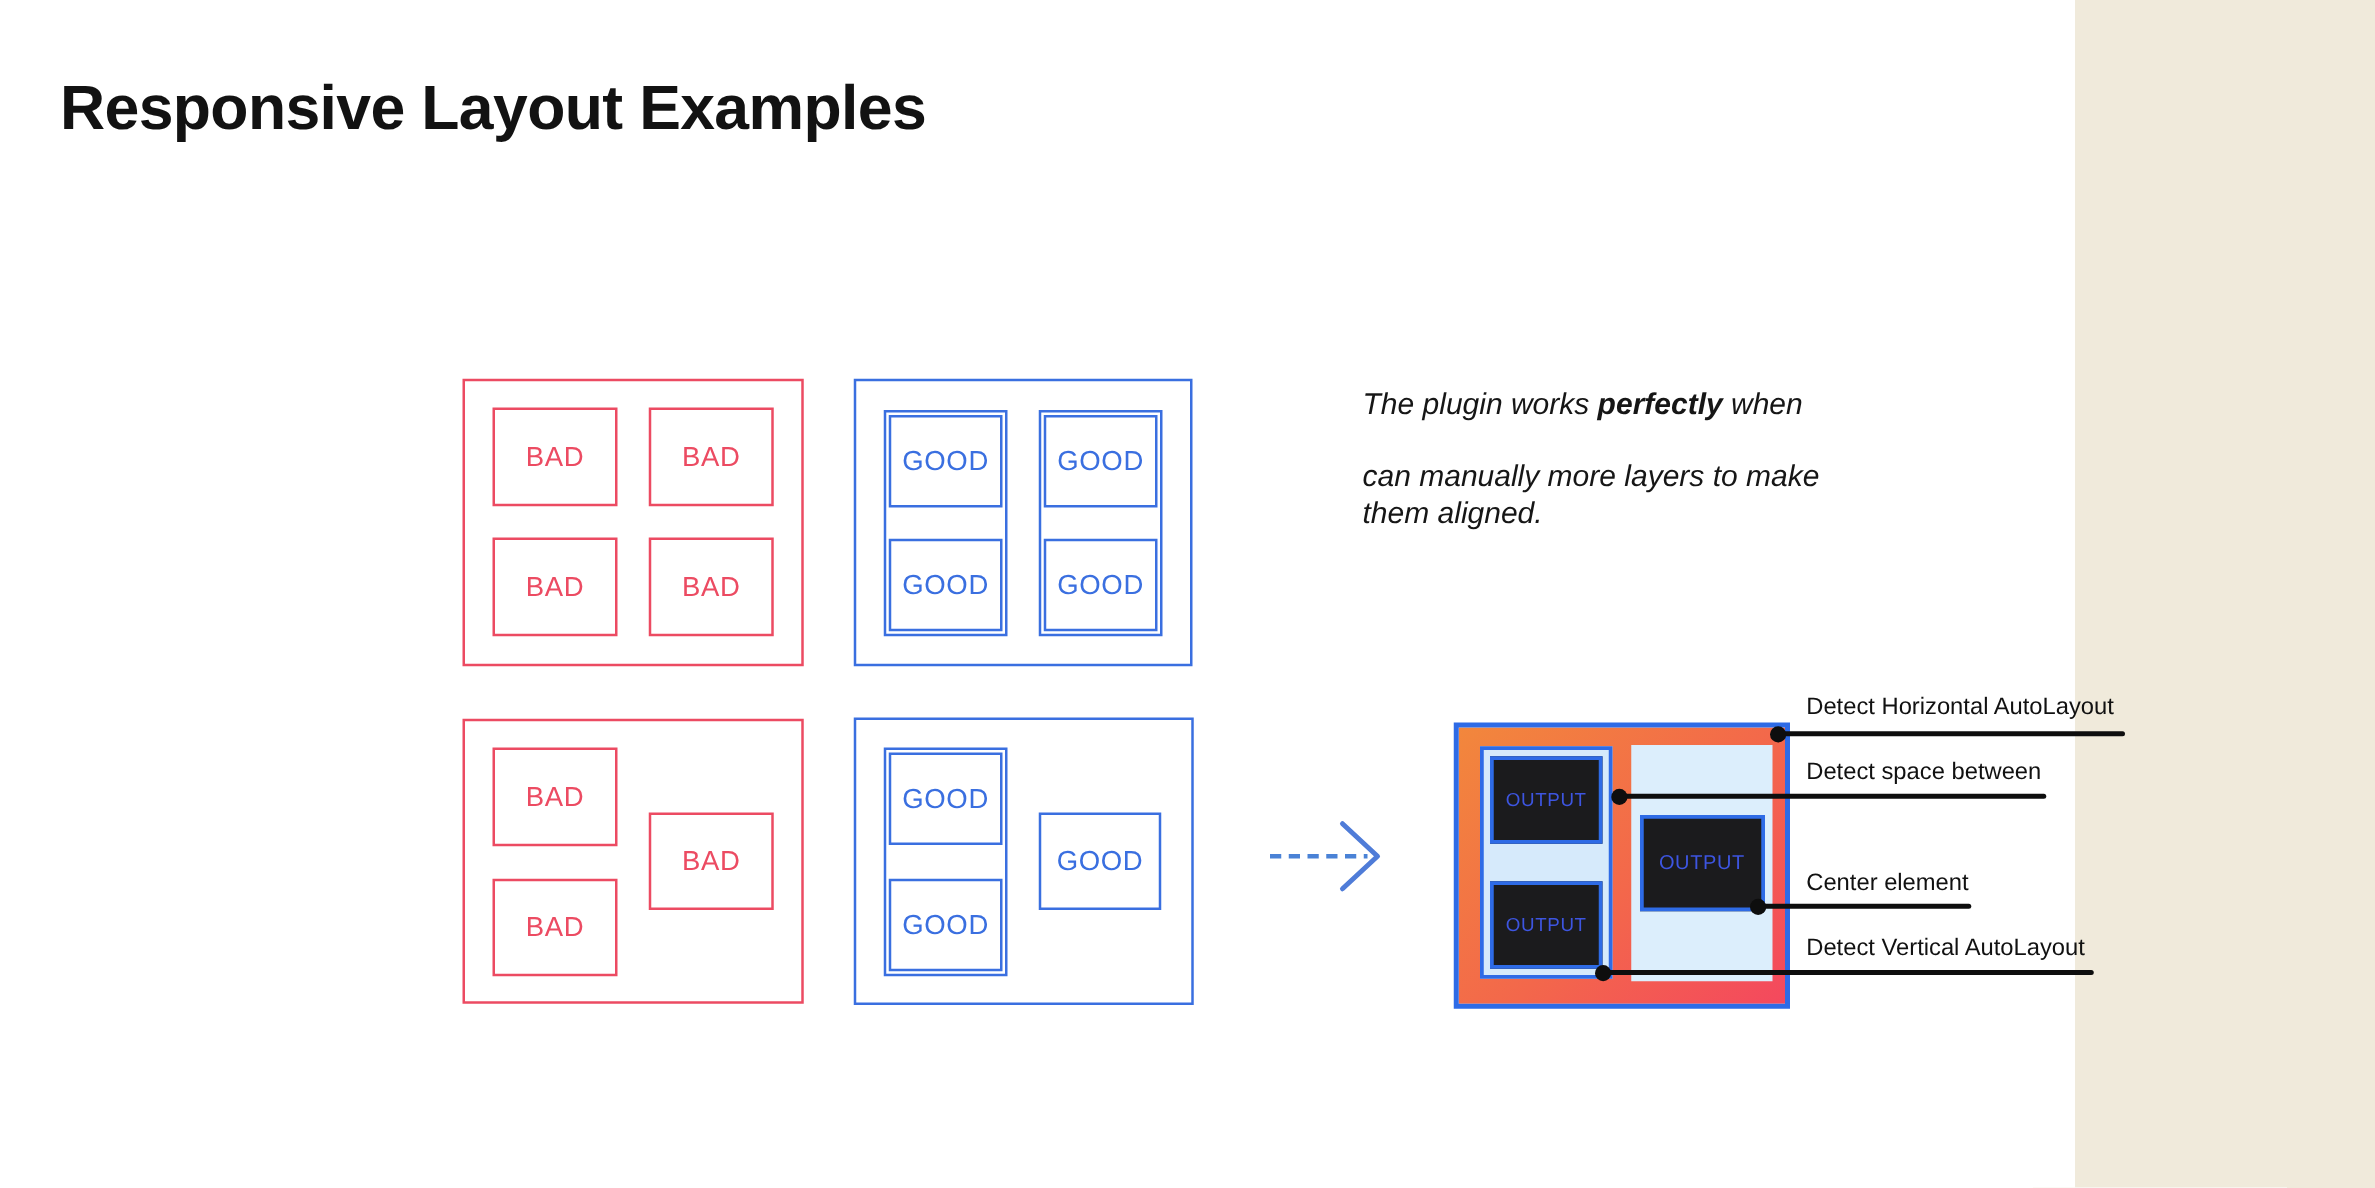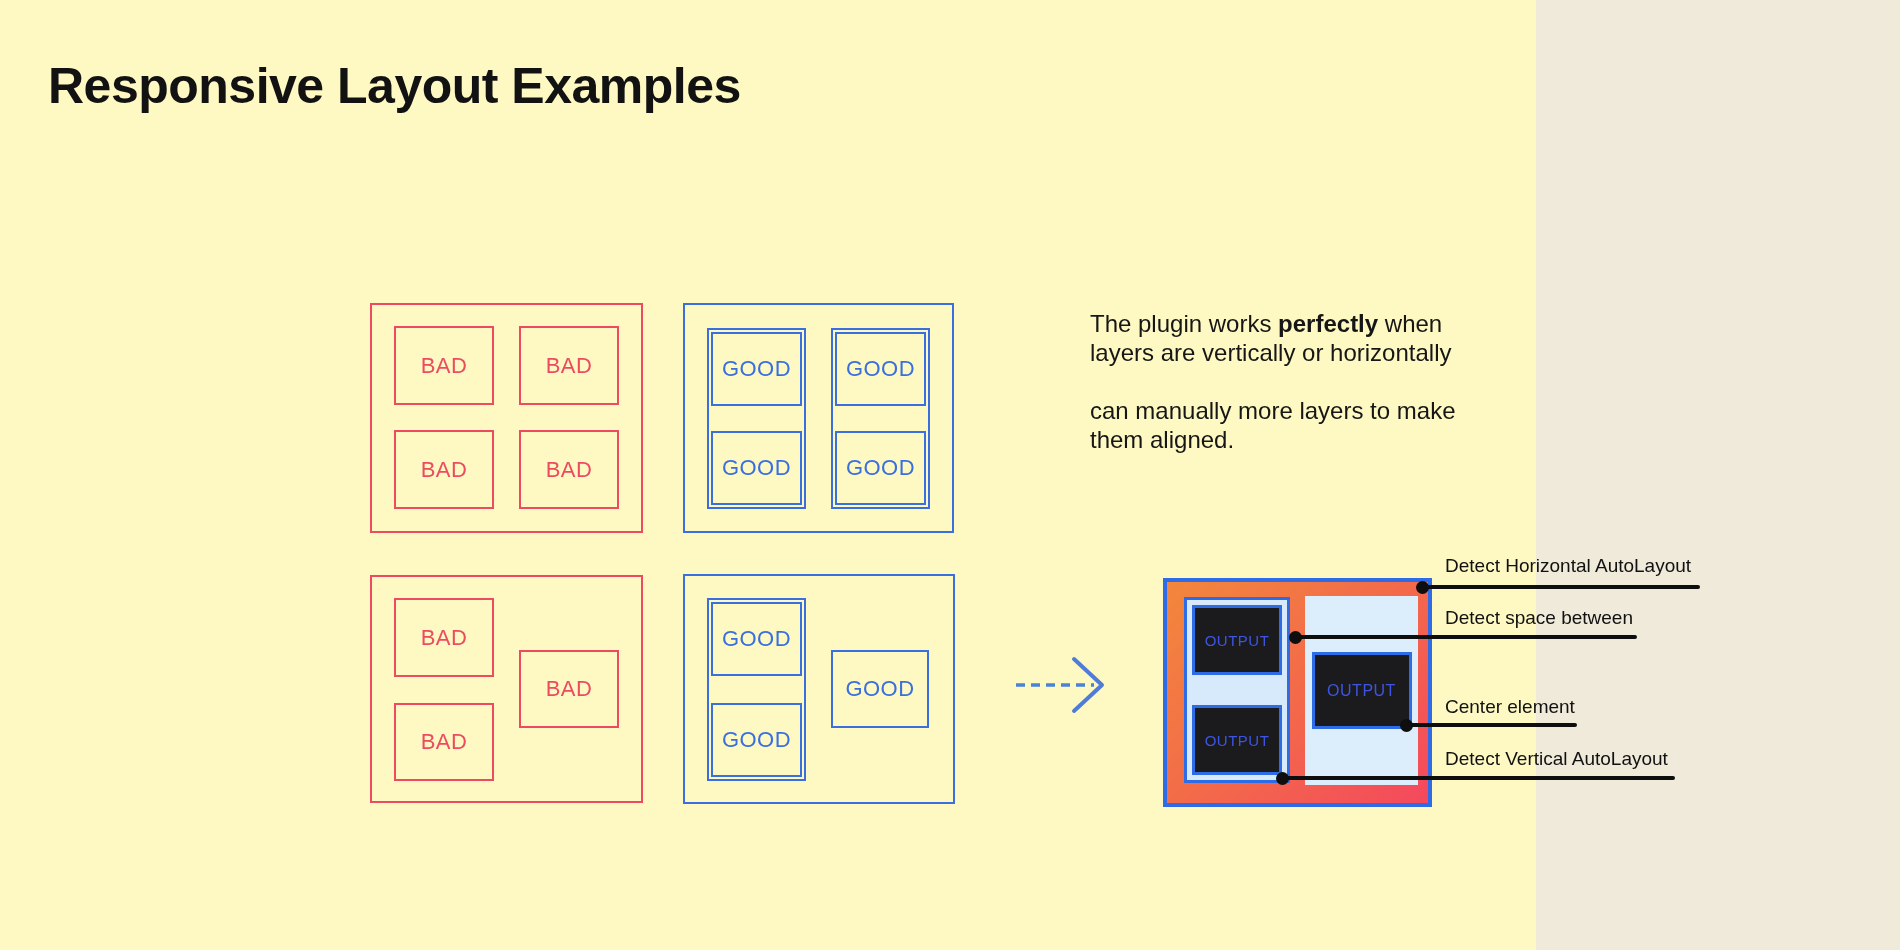--- a/index.html
+++ b/index.html
@@ -1,21 +1,21 @@
 <!DOCTYPE html>
 <html><head>
 <meta charset="utf-8">
 <style>
   html,body{margin:0;padding:0;}
   body{
     width:1900px;height:950px;overflow:hidden;
     background:#F0EADB;
     font-family:"Liberation Sans","DejaVu Sans",sans-serif;
   }
-  .canvas{position:relative;width:1536px;height:950px;background:#fef9c3;}
+  .canvas{position:relative;width:1660px;height:950px;background:#ffffff;}
 
   
   .title{
     position:absolute;left:48px;top:61px;margin:0;
     font-size:50px;font-weight:800;letter-spacing:-0.5px;color:#121212;
     line-height:1;white-space:nowrap;
   }
 
   
   .frame{position:absolute;box-sizing:border-box;border:2px solid;}
@@ -39,21 +39,21 @@
     width:91px;height:74px;display:flex;align-items:center;justify-content:center;
     font-size:22px;letter-spacing:0.5px;
   }
 
   
   .arrow{position:absolute;left:1008px;top:648px;}
 
   
   .desc{
     position:absolute;left:1090px;top:309px;width:480px;
-    font-size:24px;line-height:29px;color:#161616;
+    font-size:24px;line-height:29px;color:#161616;font-style:italic;
   }
   .desc .para{margin:0 0 29px 0;}
   .desc b{font-weight:700;}
 
   
   .out-frame{
     position:absolute;left:1163px;top:578px;width:269px;height:229px;
     box-sizing:border-box;border:4px solid #2E6BE6;
     background:linear-gradient(135deg,#F2873C 0%,#F3674B 55%,#F4485E 100%);
   }
@@ -117,21 +117,20 @@
     <div class="wrapper" style="left:22px;top:22px;width:99px;height:183px">
       <div class="wcell">GOOD</div>
       <div class="wcell">GOOD</div>
     </div>
     <div class="cell blue" style="left:146px;top:74px;width:98px;height:78px">GOOD</div>
   </div>
 
   <div class="desc">
     <div class="para">
       <div><span>The plugin works </span><b>perfectly</b><span> when</span></div>
-      <div>layers are vertically or horizontally</div>
     </div>
     <div class="para">
       <div>can manually more layers to make</div>
       <div>them aligned.</div>
     </div>
   </div>
 
   <svg class="arrow" width="110" height="75" viewBox="0 0 110 75">
     <line x1="8" y1="37" x2="86" y2="37" stroke="#4A82D6" stroke-width="3.5" stroke-dasharray="9 6"></line>
     <polyline points="66,11 94,37 66,63" fill="none" stroke="#4F7CD8" stroke-width="4" stroke-linecap="round" stroke-linejoin="round"></polyline>

